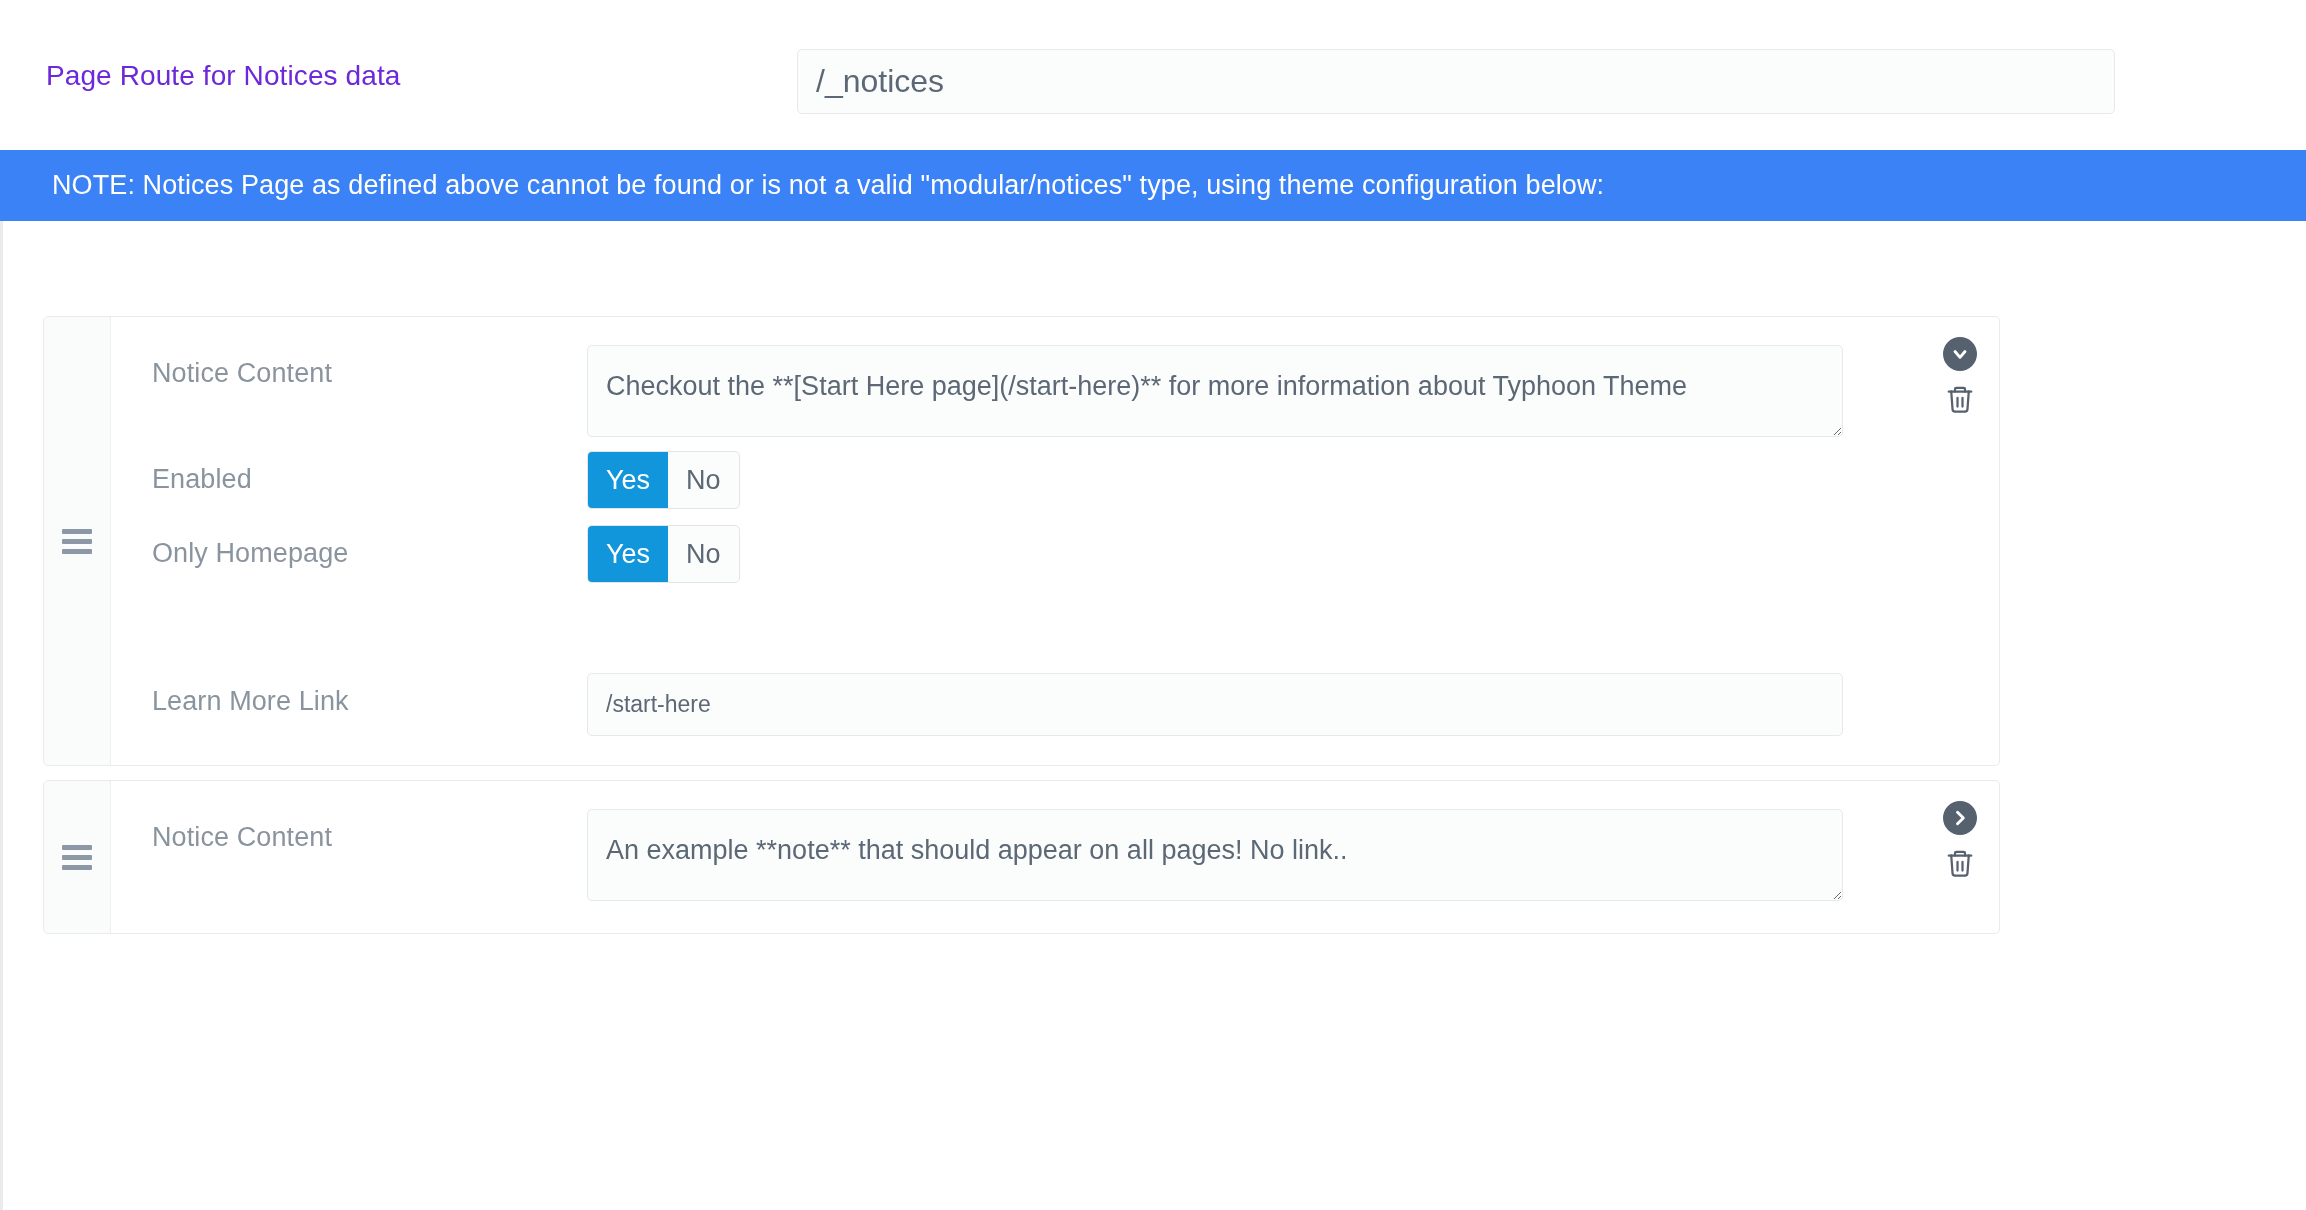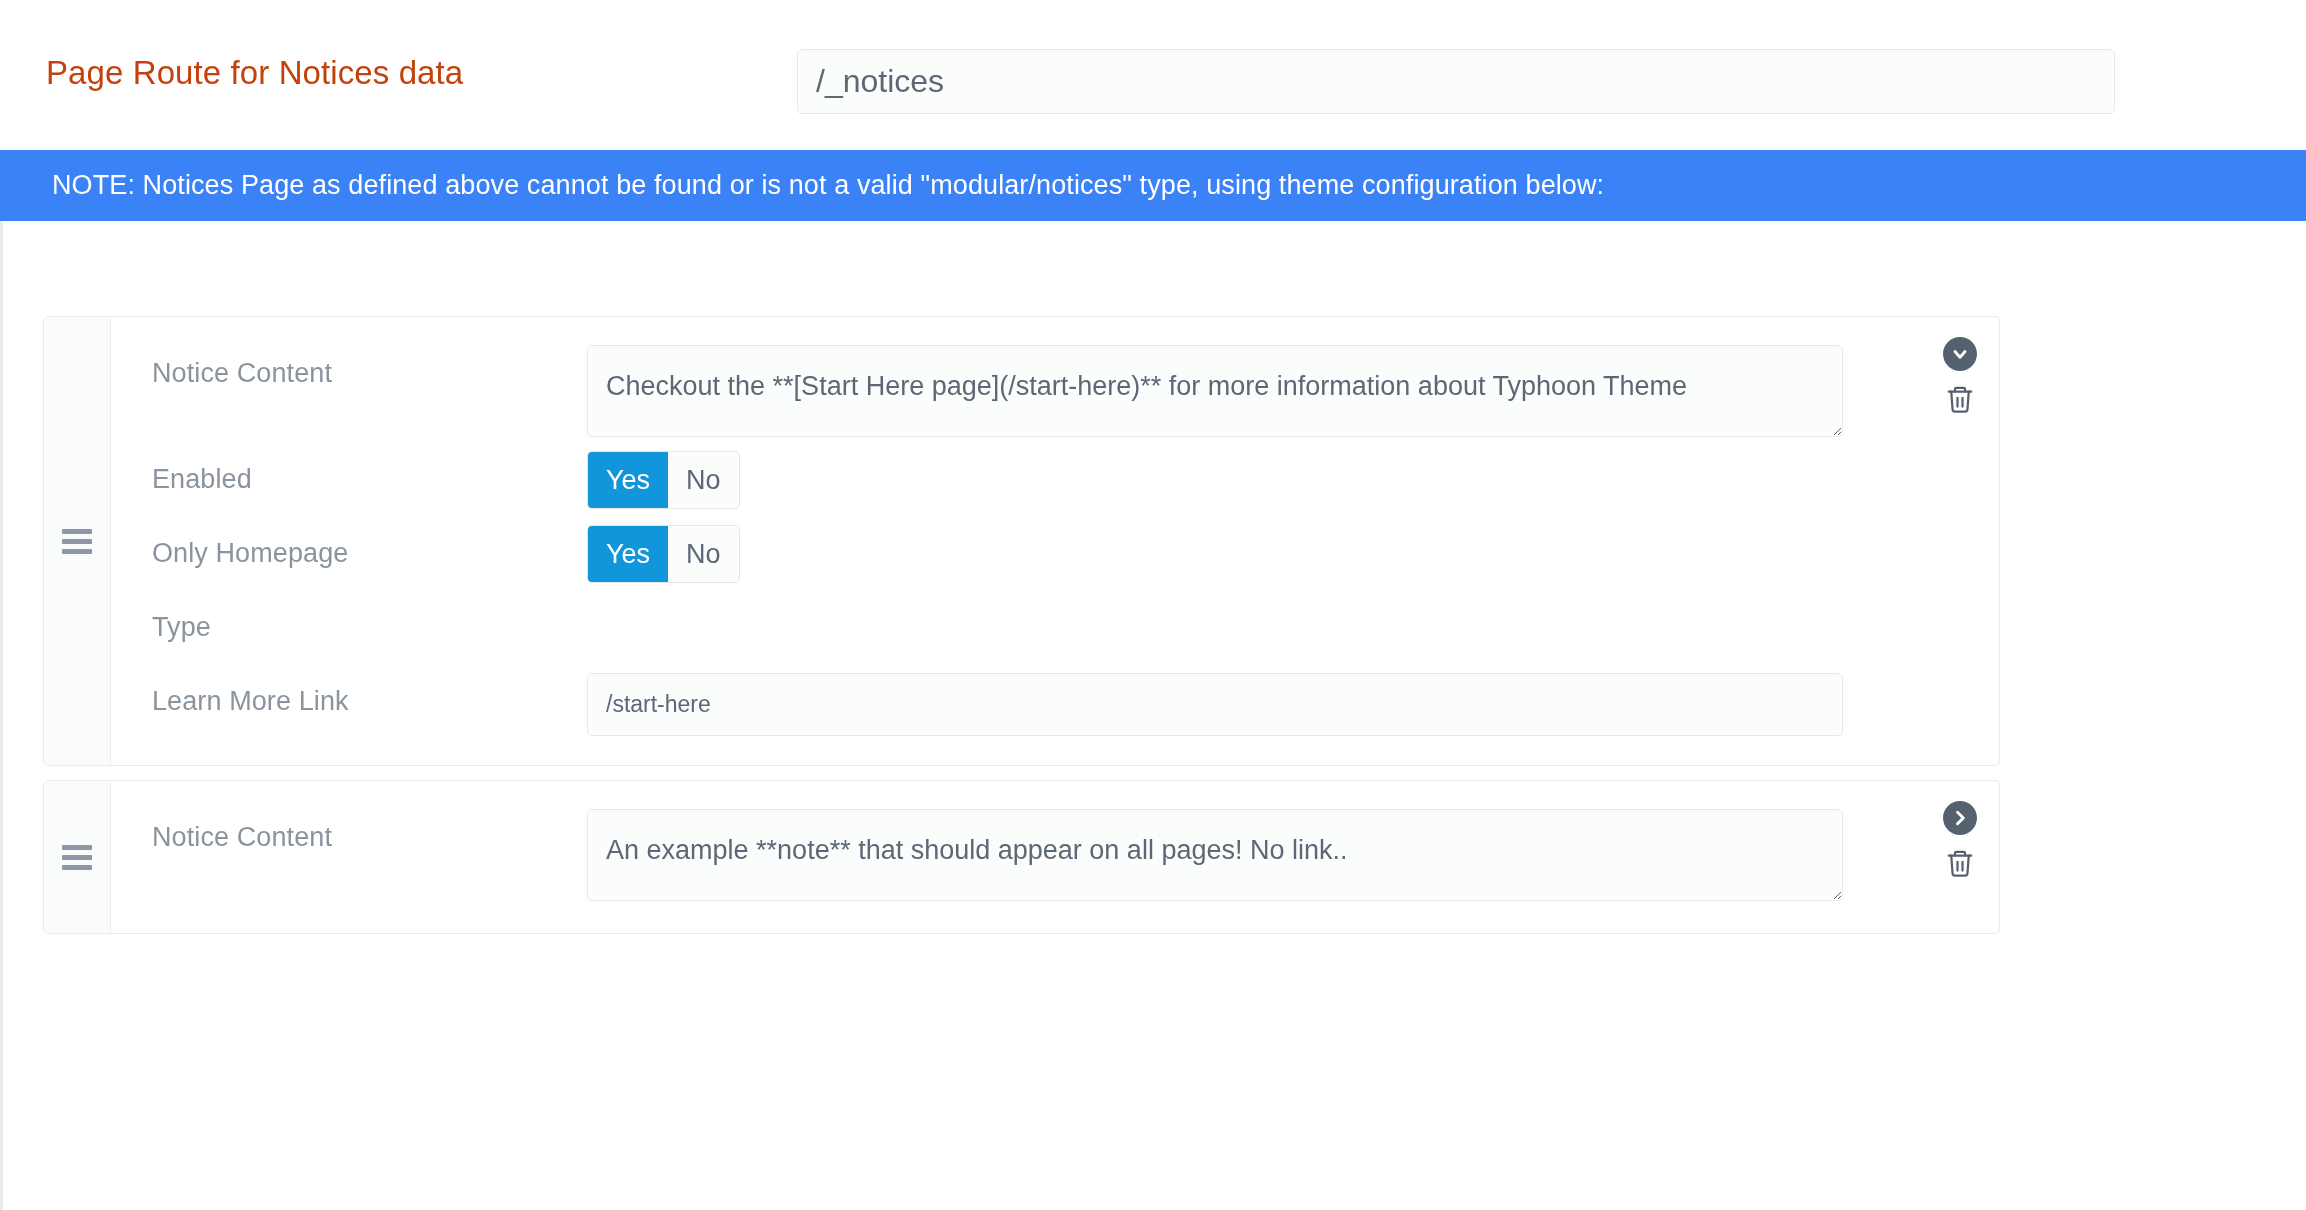--- a/index.html
+++ b/index.html
@@ -21,23 +21,23 @@
     position: absolute;
     left: 0;
     top: 0;
     width: 2306px;
     height: 148px;
     background: #ffffff;
   }
   .top-label {
     position: absolute;
     left: 46px;
-    top: 54px;
-    font-size: 33px;
-    color: #c2410c;
+    top: 60px;
+    font-size: 28px;
+    color: #6d28d9;
     letter-spacing: .1px;
   }
   .top-input {
     position: absolute;
     left: 797px;
     top: 49px;
     width: 1318px;
     height: 65px;
     box-sizing: border-box;
     background: #fbfcfc;
@@ -303,21 +303,20 @@
           <div class="field-label">Only Homepage</div>
           <div class="field-control">
             <div class="toggle-group">
               <button class="toggle-btn active">Yes</button>
               <button class="toggle-btn">No</button>
             </div>
           </div>
         </div>
 
         <div class="field-row">
-          <div class="field-label">Type</div>
         </div>
 
         <div class="field-row">
           <div class="field-label">Learn More Link</div>
           <div class="field-control">
             <input class="text-field" type="text" value="/start-here" style="">
           </div>
         </div>
 
       </div>

